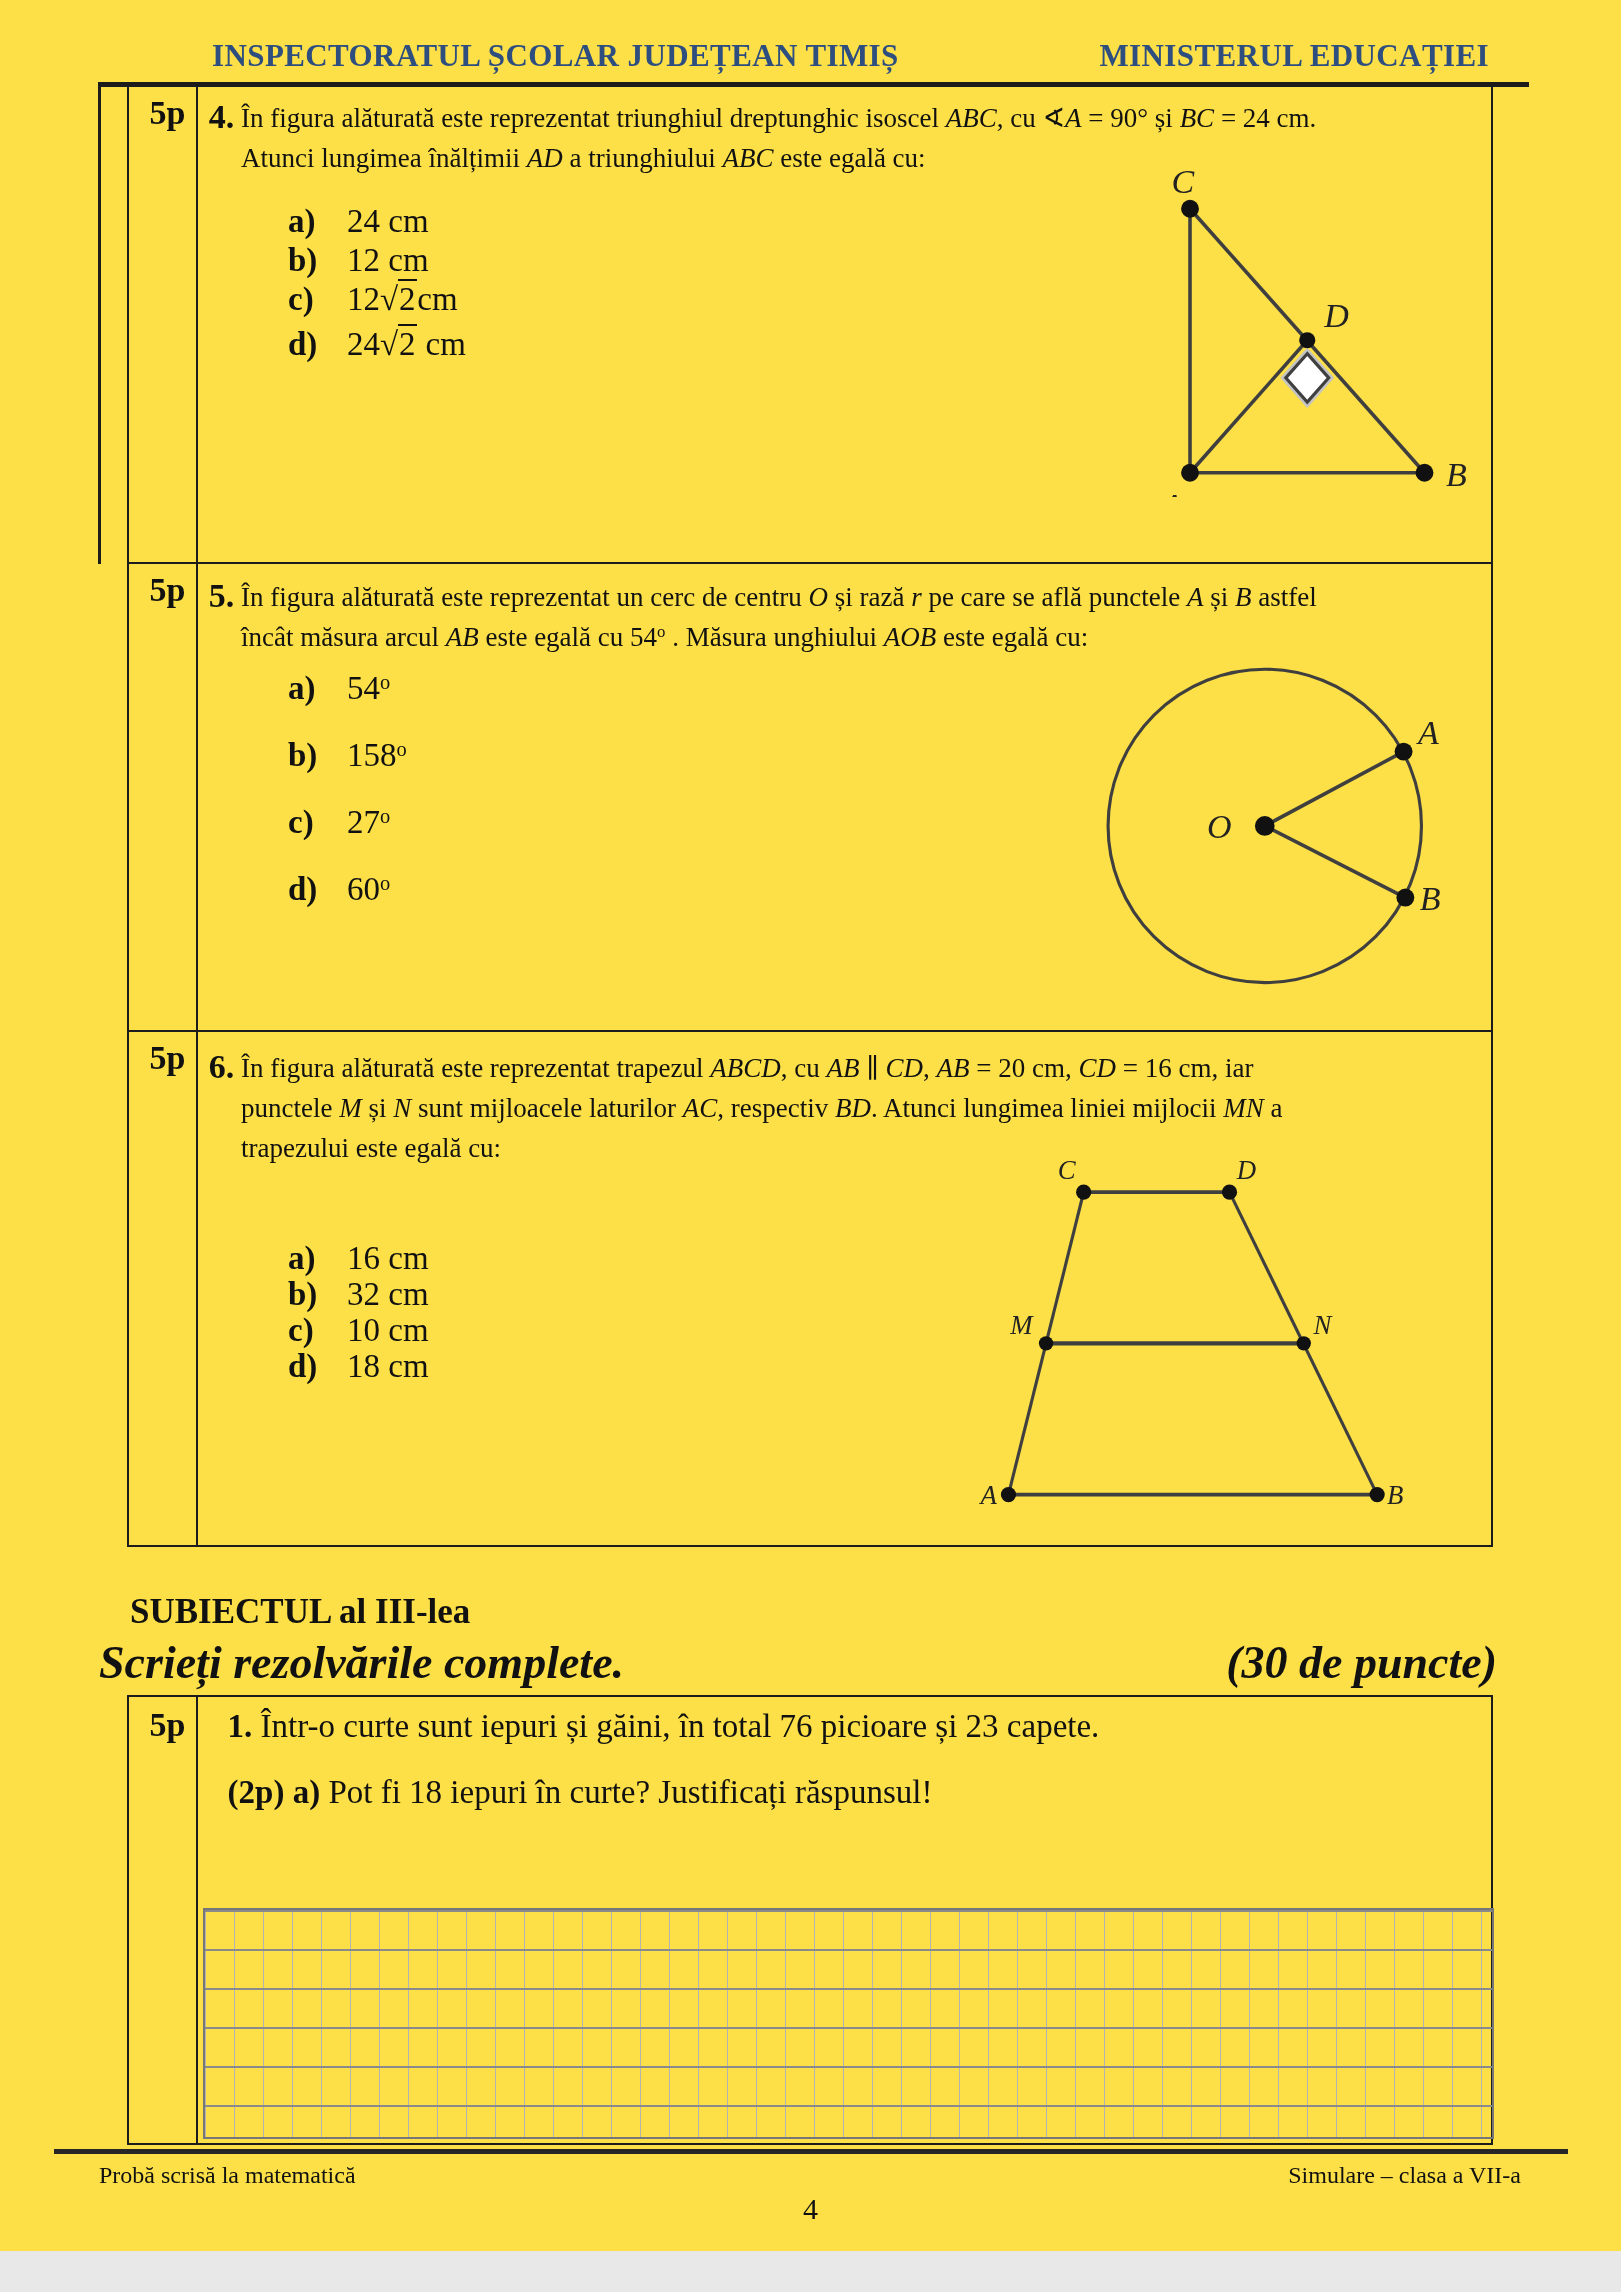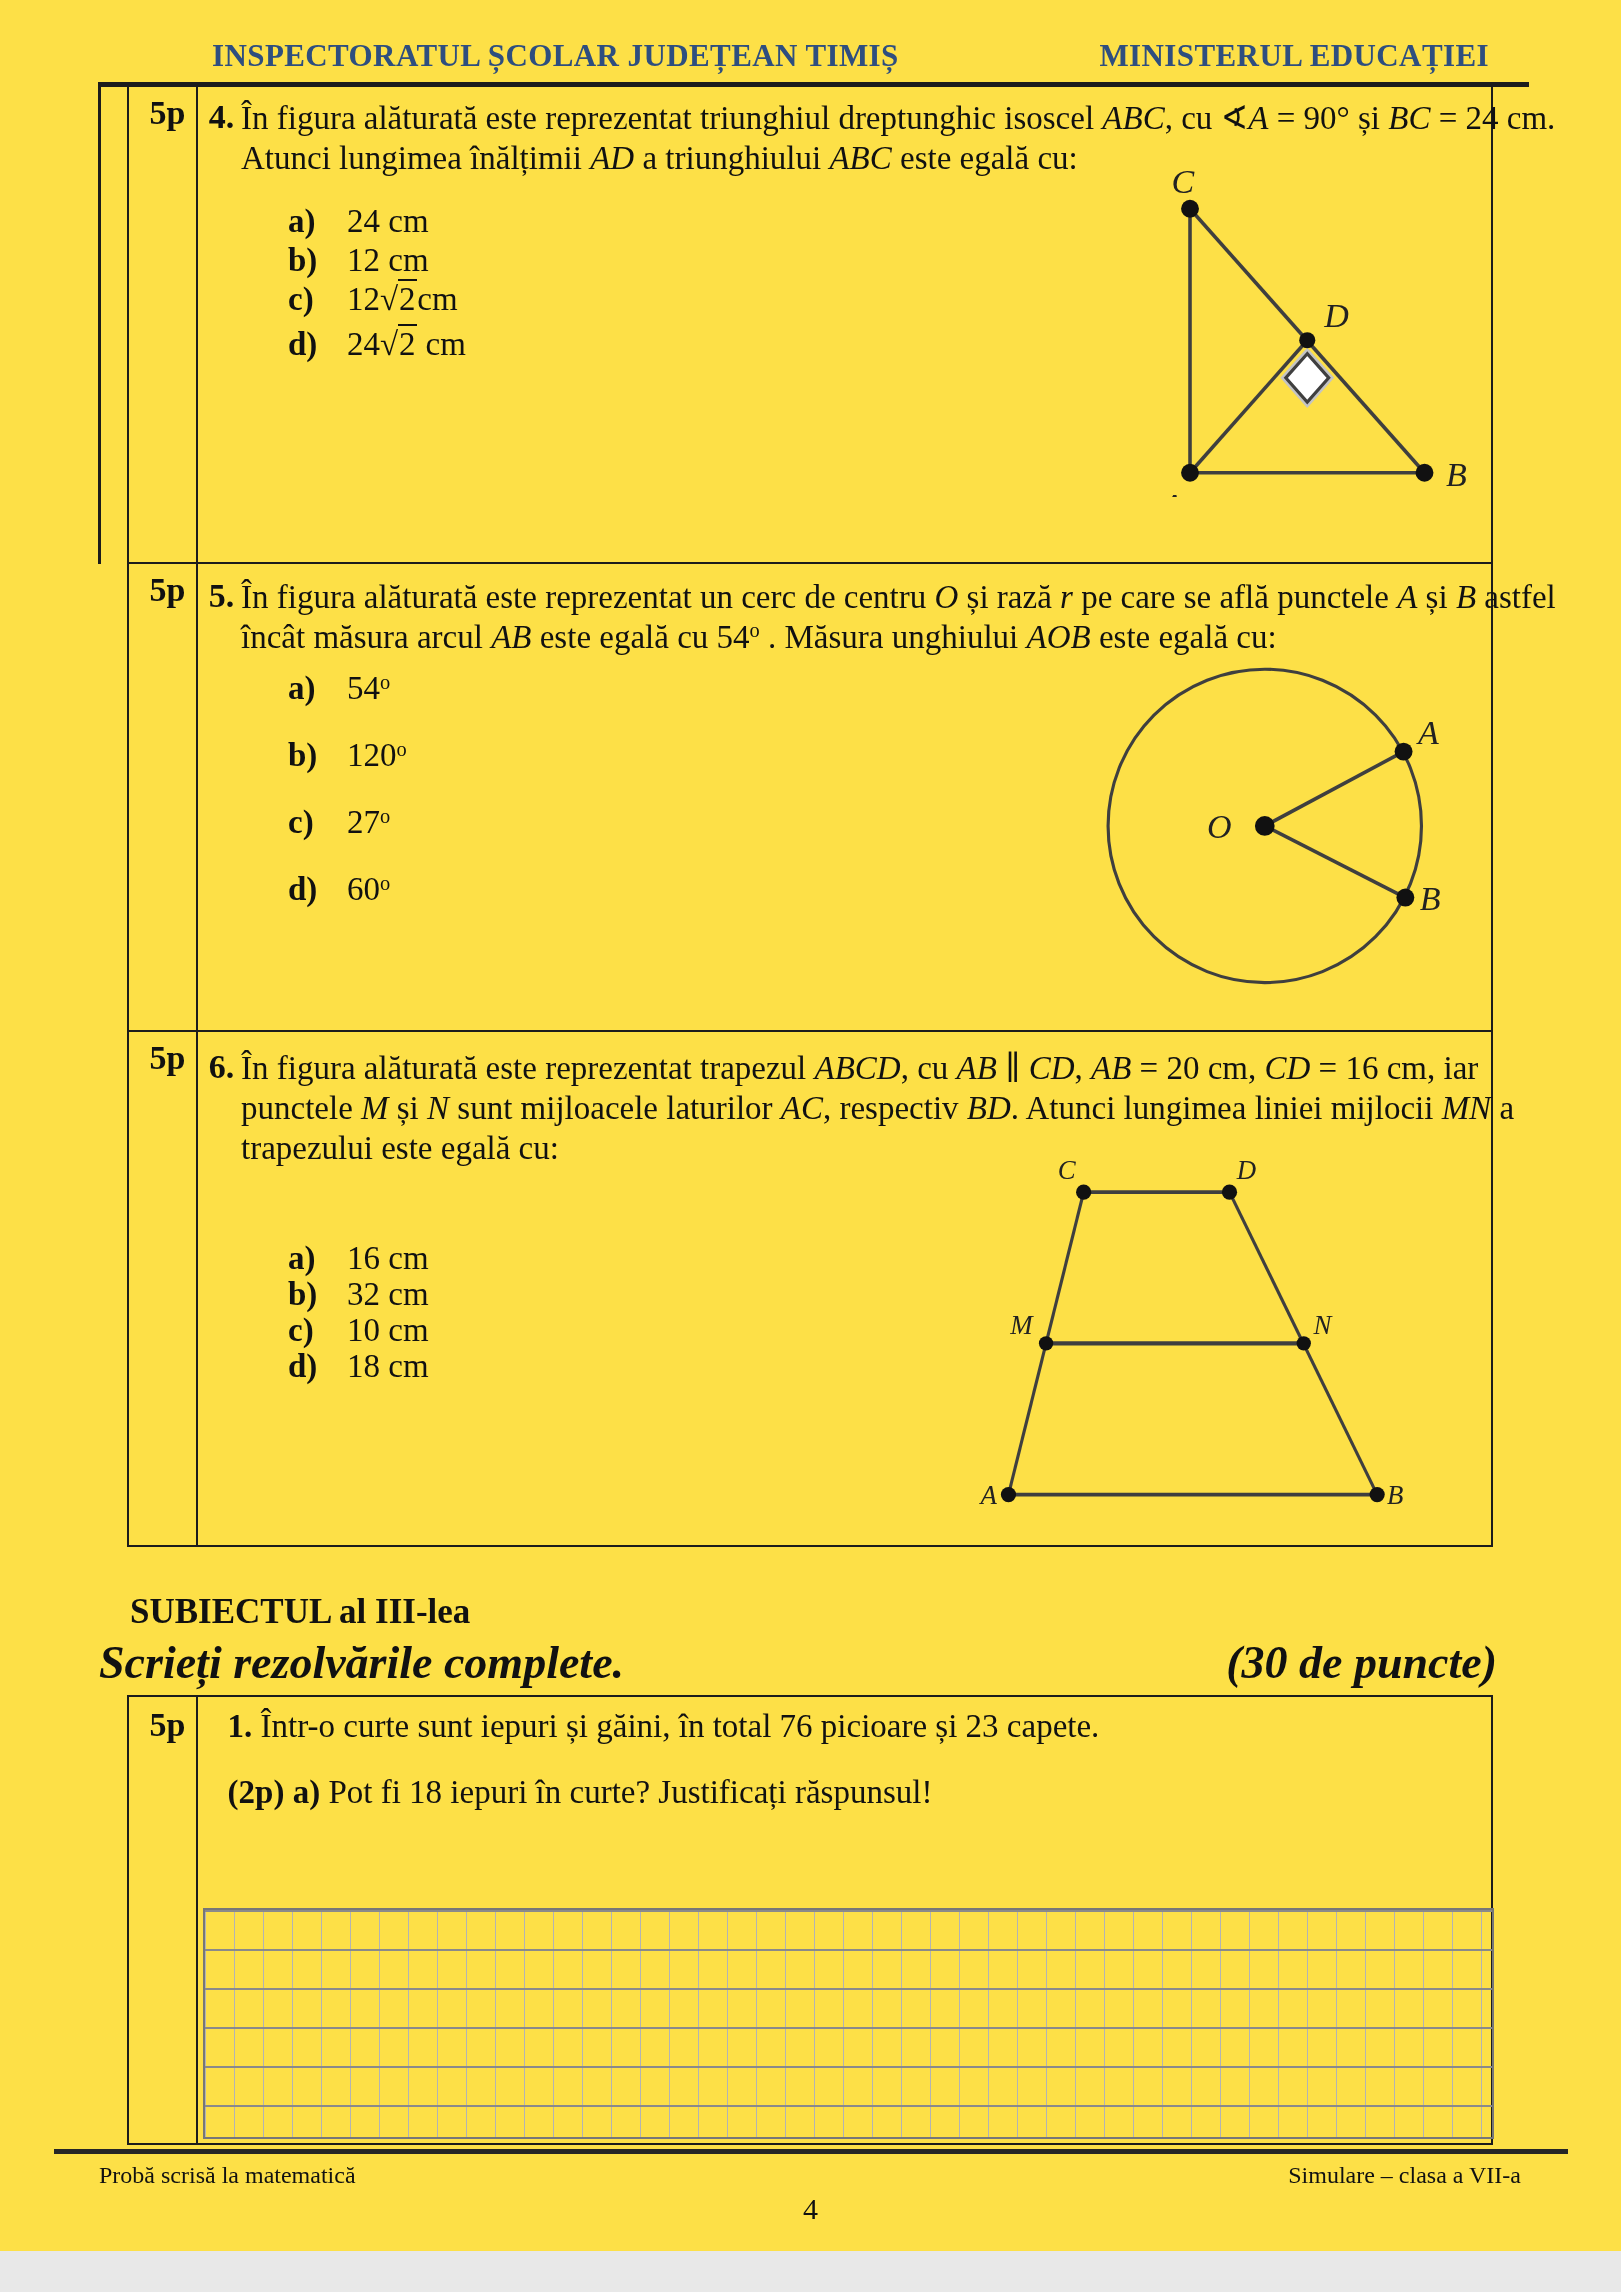--- a/index.html
+++ b/index.html
@@ -15,21 +15,21 @@
   .topline{left:98px;top:82px;width:1431px;height:4.5px;background:#1c1c1c;}
   .q4stub{left:98px;top:82px;width:2.7px;height:482px;background:#1c1c1c;}
   
   .table1{left:127px;top:87px;width:1366px;border-left:2.7px solid #1c1c1c;border-right:2.7px solid #1c1c1c;border-bottom:2.7px solid #1c1c1c;box-sizing:border-box;}
   .trow{display:flex;box-sizing:border-box;}
   .trow + .trow{border-top:2.7px solid #1c1c1c;}
   .r4{height:475px;} .r5{height:468px;} .r6{height:515px;}
   .pts{flex:0 0 59px;border-right:2.7px solid #1c1c1c;text-align:center;font-weight:bold;font-size:34px;padding-top:7.2px;box-sizing:border-box;margin-left:10px;}
   .qcell{flex:1;position:relative;}
   .qnum{position:absolute;font-weight:bold;font-size:34px;}
-  .qtext{position:absolute;font-size:33px;line-height:40px;white-space:nowrap;}
+  .qtext{position:absolute;font-size:27px;line-height:40px;white-space:nowrap;}
   .opts{position:absolute;list-style:none;margin:0;padding:0;font-size:33px;}
   .opts li{display:flex;align-items:baseline;}
   .olabel{font-weight:bold;width:59px;flex:none;}
   .q4opts li{min-height:39px;} .q4opts li.tall{min-height:45px;}
   .q5opts li{height:67px;} .q6opts li{height:36px;}
   .it{font-style:italic;} .bd{font-weight:bold;}
   .sup{font-size:.62em;position:relative;top:-.5em;}
   .rad{white-space:nowrap;}
   .rado{border-top:2.7px solid #111;padding:0 1.8px 0 0.9px;}
   
@@ -115,21 +115,21 @@
       <div class="qcell">
         <div class="qnum" style="left:10.7px;top:12.5px;">5.</div>
         <div class="qtext" style="left:43px;top:12.5px;width:1256px;"><span>În figura alăturată este reprezentat un cerc de centru </span><span class="it">O</span><span> și rază </span><span class="it">r</span><span> pe care se află punctele </span><span class="it">A</span><span> și </span><span class="it">B</span><span> astfel</span><br><span>încât măsura arcul </span><span class="it">AB</span><span> este egală cu 54</span><span class="sup">o</span><span> . Măsura unghiului </span><span class="it">AOB</span><span> este egală cu:</span></div>
         <ul class="opts q5opts" style="left:90px;top:106px;">
           <li>
               <span class="olabel">a)</span>
               <span class="oval"><span>54</span><span class="sup">o</span></span>
             </li>
           <li>
               <span class="olabel">b)</span>
-              <span class="oval"><span>120</span><span class="sup">o</span></span>
+              <span class="oval"><span>158</span><span class="sup">o</span></span>
             </li>
           <li>
               <span class="olabel">c)</span>
               <span class="oval"><span>27</span><span class="sup">o</span></span>
             </li>
           <li>
               <span class="olabel">d)</span>
               <span class="oval"><span>60</span><span class="sup">o</span></span>
             </li>
         </ul>

